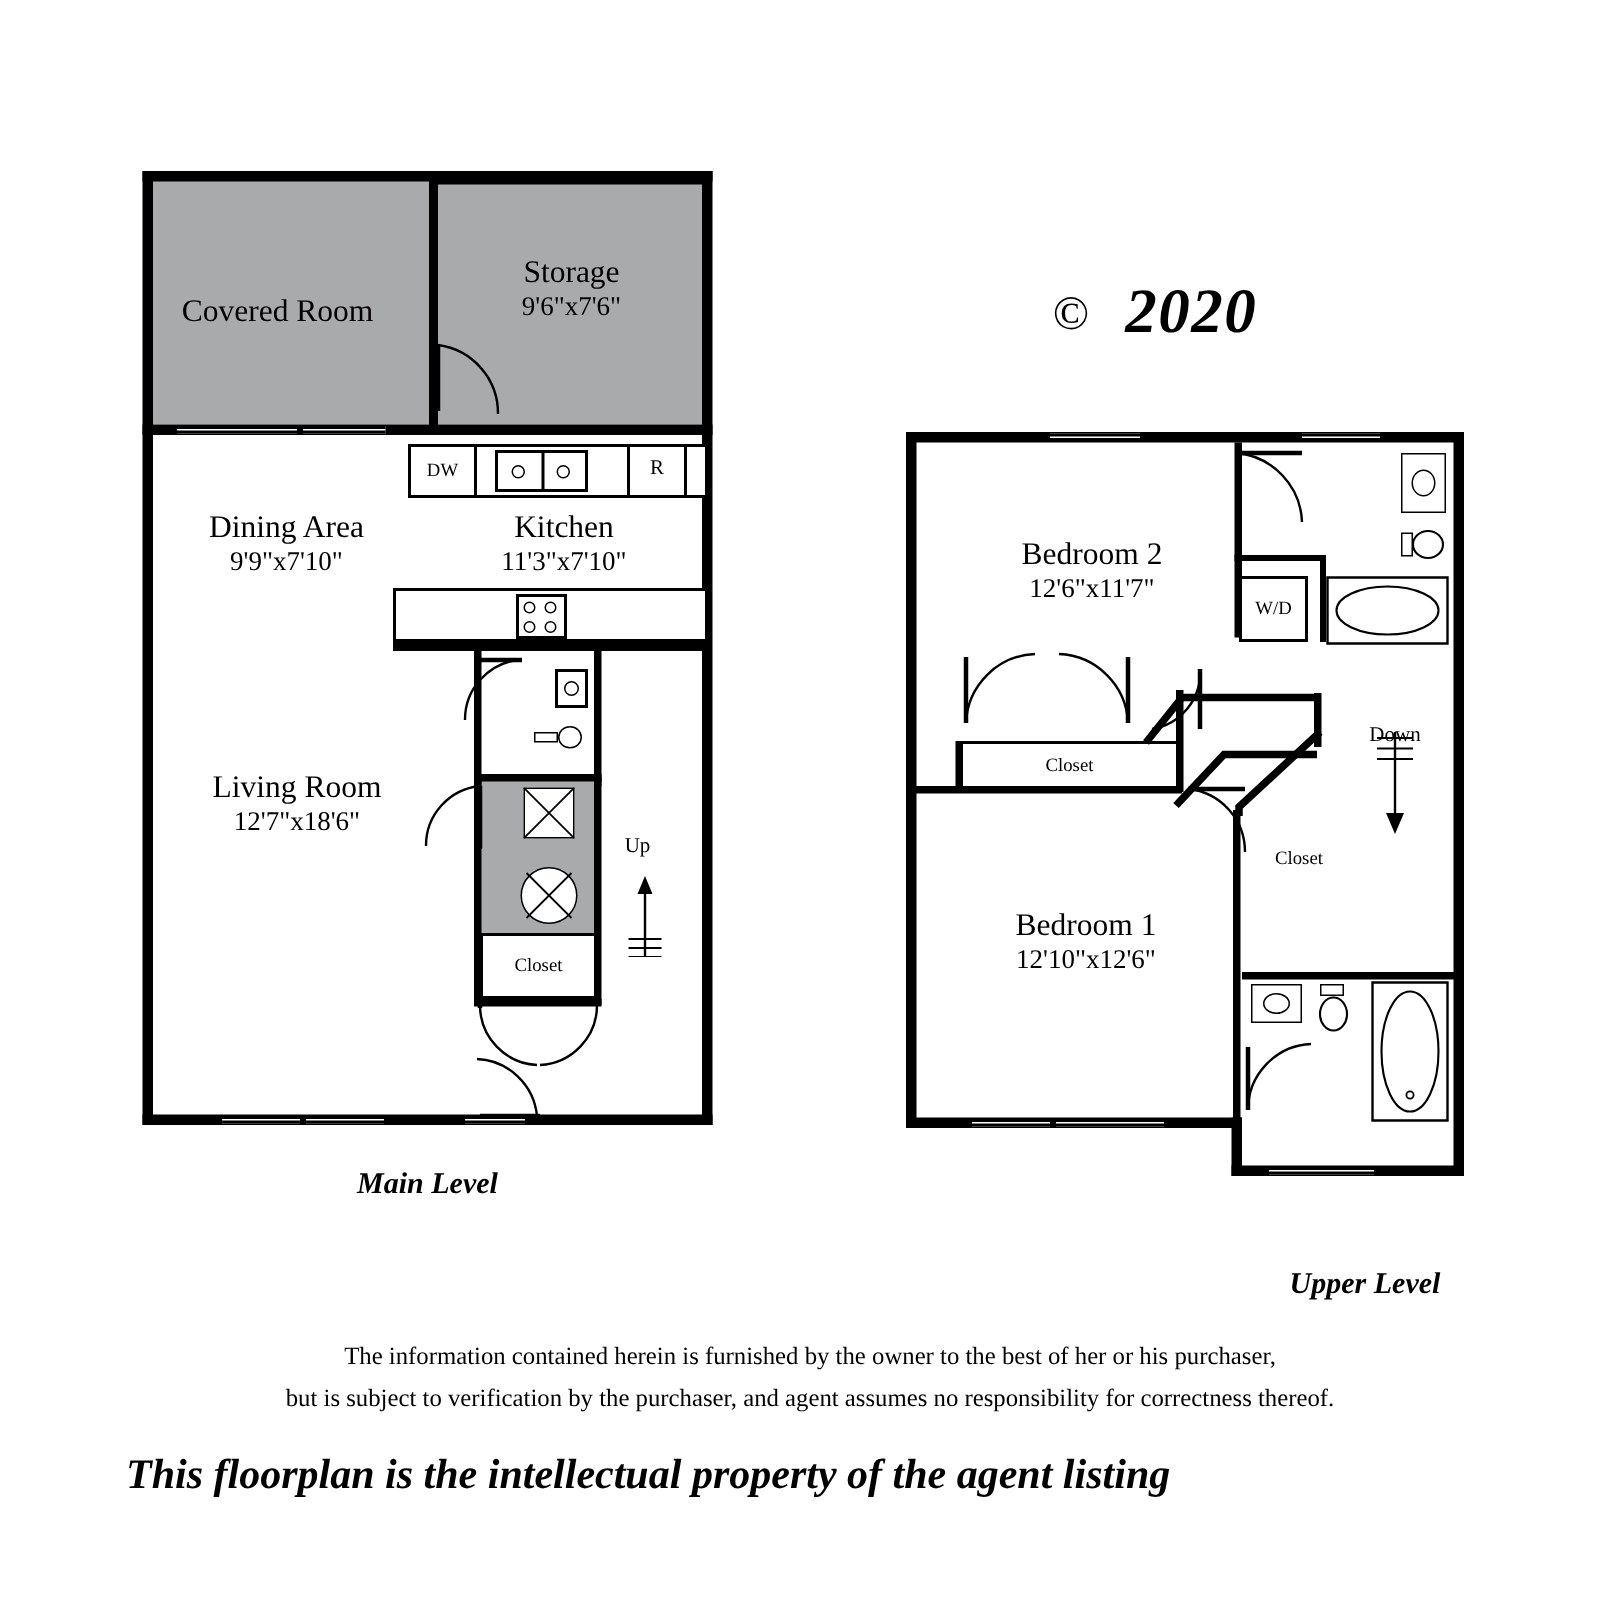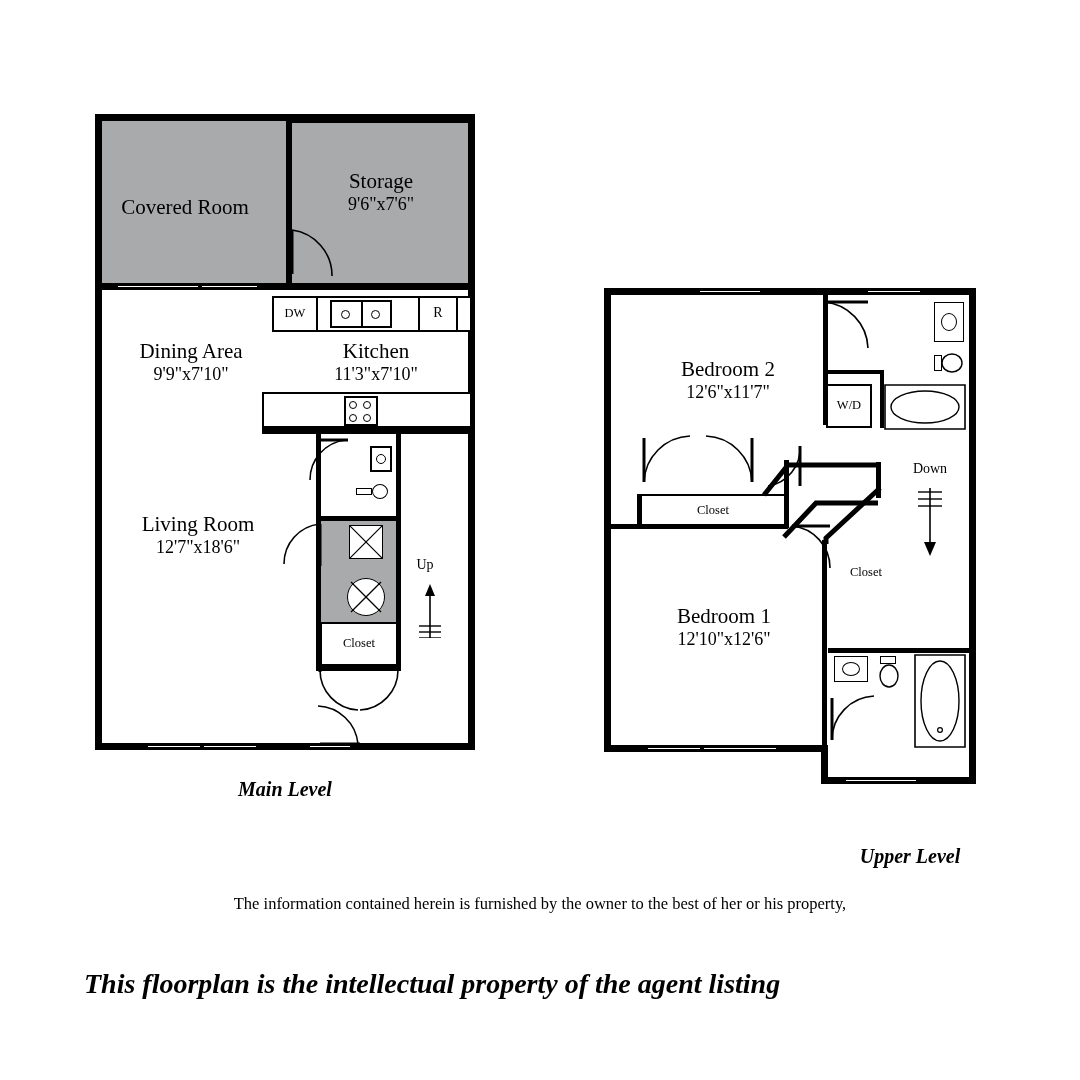--- a/index.html
+++ b/index.html
@@ -26,20 +26,24 @@
   .win{position:absolute;background:#fff;border-top:2px solid #000;border-bottom:2px solid #000;box-sizing:border-box;}
   .circ{position:absolute;border:1.5px solid #000;border-radius:50%;background:#fff;box-sizing:border-box;}
   .door{position:absolute;}
   svg path,svg line,svg circle,svg rect,svg ellipse,svg polyline{vector-effect:non-scaling-stroke;}
 </style>
 </head>
 <body>
 
 <div id="sheet">
 
+  <div class="lbl copy" style="left:640px;top:185px;width:260px;">
+    <span class="cmark">©</span>
+    &nbsp;<span>2020</span>
+  </div>
 
   <div>
 
     <div class="fillgray" style="left:100px;top:118px;width:372px;height:165px;"></div>
     <div class="fillgray" style="left:320px;top:518px;width:80px;height:140px;"></div>
 
     <div class="w" style="left:95px;top:114px;width:380px;height:7px;"></div>
     <div class="w" style="left:95px;top:114px;width:7px;height:176px;"></div>
     <div class="w" style="left:468px;top:114px;width:7px;height:176px;"></div>
     <div class="w" style="left:95px;top:283px;width:380px;height:7px;"></div>
@@ -201,21 +205,21 @@
       <polyline points="24,112 56,78 118,78" fill="none" stroke="#000" stroke-width="5"></polyline>
     </svg>
     <div class="w" style="left:876px;top:462px;width:5px;height:36px;"></div>
     <svg class="door" style="left:822px;top:486px;" width="64" height="60">
       <polyline points="58,2 4,52 4,58" fill="none" stroke="#000" stroke-width="5"></polyline>
     </svg>
     <div class="w" style="left:822px;top:540px;width:5px;height:210px;"></div>
 
     <div class="lbl tiny" style="left:826px;top:565px;width:80px;">Closet</div>
 
-    <div class="lbl small" style="left:890px;top:461px;width:80px;text-align:center;">Down</div>
+    <div class="lbl small" style="left:890px;top:483px;width:80px;text-align:center;">Down</div>
     <svg class="door" style="left:912px;top:484px;" width="36" height="76">
       <line x1="18" y1="4" x2="18" y2="62" stroke="#000" stroke-width="1.6"></line>
       <polygon points="18,72 12,58 24,58" fill="#000"></polygon>
       <line x1="6" y1="8" x2="30" y2="8" stroke="#000" stroke-width="1.4"></line>
       <line x1="6" y1="15" x2="30" y2="15" stroke="#000" stroke-width="1.4"></line>
       <line x1="6" y1="22" x2="30" y2="22" stroke="#000" stroke-width="1.4"></line>
     </svg>
 
     <div class="w" style="left:828px;top:648px;width:142px;height:5px;"></div>
     <div class="boxthin" style="left:834px;top:656px;width:34px;height:26px;"></div>
@@ -260,17 +264,18 @@
       <div class="rm-dim">12'6"x11'7"</div>
     </div>
     <div class="lbl" style="left:626px;top:605px;width:196px;">
       <div class="rm-name">Bedroom 1</div>
       <div class="rm-dim">12'10"x12'6"</div>
     </div>
 
     <div class="lbl lvl" style="left:810px;top:845px;width:200px;">Upper Level</div>
   </div>
 
-  <div class="disc" style="top:894px;">The information contained herein is furnished by the owner to the best of her or his property,</div>
+  <div class="disc" style="top:894px;">The information contained herein is furnished by the owner to the best of her or his purchaser,</div>
+  <div class="disc" style="top:922px;">but is subject to verification by the purchaser, and agent assumes no responsibility for correctness thereof.</div>
 
   <div class="ipl" style="left:84px;top:968px;">This floorplan is the intellectual property of the agent listing</div>
 
 </div>
 
 </body></html>

